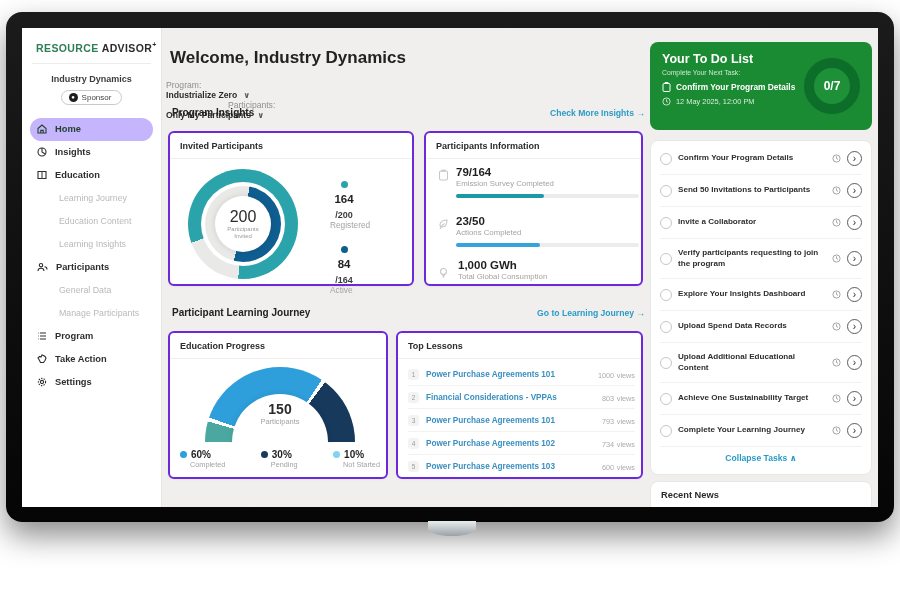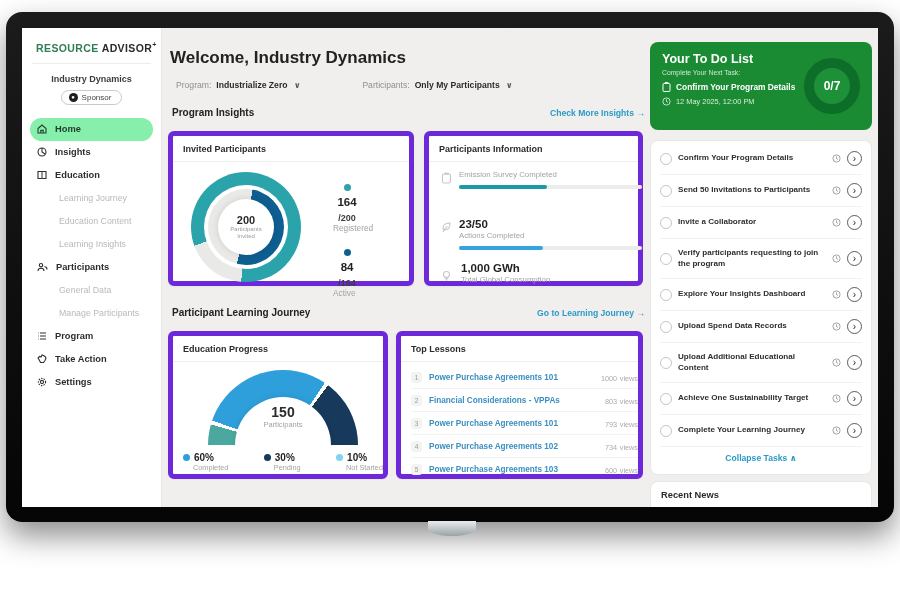--- a/index.html
+++ b/index.html
@@ -30,53 +30,53 @@
   .logo sup { font-size:7px; }
   .side-div { height:1px; background:#ececea; margin:0 10px; }
   .org { text-align:center; font-size:9px; font-weight:bold; color:#3c3c3c; margin-top:10px; }
   .badge { width:fit-content; margin:6px auto 0; border:1px solid #c9c9c7; border-radius:10px;
     padding:2px 10px 2px 7px; font-size:8px; color:#444; display:flex; align-items:center; gap:4px; }
   .badge .dot { width:9px; height:9px; border-radius:50%; background:#1d1d1d; display:inline-flex;
     align-items:center; justify-content:center; color:#fff; font-size:6px; }
   .nav { margin-top:13px; }
   .nav-item { display:flex; align-items:center; gap:8px; height:23px; padding-left:15px;
     font-size:9.3px; font-weight:bold; color:#2e2e2e; cursor:pointer; }
-  .nav-item.active { background:#86efac; border-radius:12px; margin:0 8px; padding-left:7px; color:#22402e; }
+  .nav-item.active { background:#c4b5fd; border-radius:12px; margin:0 8px; padding-left:7px; color:#22402e; }
   .nav-item.sub { padding-left:37px; color:#b9b9b7; font-weight:normal; font-size:8.8px; }
   .nav-item svg { flex:0 0 auto; }
 
   
   .main { position:absolute; left:140px; top:0; width:488px; height:100%; }
   .welcome { position:absolute; left:8px; top:20px; font-size:17px; font-weight:bold; color:#222; }
-  .filters { position:absolute; left:14px; top:52px; width:473px; display:flex; font-size:8.6px; }
+  .filters { position:absolute; left:4px; top:52px; width:473px; display:flex; font-size:8.6px;flex-direction:column; }
   .filter-label { color:#8f8f8d; margin-right:5px; }
   .filter-value { font-weight:bold; color:#2b2b2b; cursor:pointer; }
   .chev { color:#555; margin-left:4px; font-size:8px; }
   .fgroup2 { margin-left:62px; }
   .sect { position:absolute; left:10px; width:473px; display:flex; justify-content:space-between; align-items:center; }
   .sect-title { font-size:10px; font-weight:bold; color:#222; }
   .sect-link { font-size:8.6px; font-weight:bold; color:#2a9bc7; cursor:pointer; }
-  .card { position:absolute; background:#fff; border:5px solid #6d28d9; border-radius:6px;
+  .card { position:absolute; background:#fff; border:2px solid #6d28d9; border-radius:6px;
     box-shadow:0 1px 2px rgba(0,0,0,.04); }
   .card-title { font-size:9px; font-weight:bold; color:#2b2b2b; padding:8px 10px 7px; border-bottom:1px solid #efefed; }
 
   
   .donut-wrap { position:absolute; left:18px; top:36px; width:110px; height:110px; }
   .donut { width:110px; height:110px; border-radius:50%;
     background:conic-gradient(from 250deg,#2aa3ab 0 295deg,#e9e9e7 295deg 360deg);
     display:flex; align-items:center; justify-content:center; }
   .donut-m1 { width:84px; height:84px; border-radius:50%; background:#fff;
     display:flex; align-items:center; justify-content:center; }
   .donut-m2 { width:76px; height:76px; border-radius:50%;
     background:conic-gradient(from 10deg,#0f5e91 0 184deg,#e9e9e7 184deg 360deg);
     display:flex; align-items:center; justify-content:center; }
   .donut-c { width:56px; height:56px; border-radius:50%; background:#fff;
     box-shadow:0 0 6px rgba(0,0,0,.12); display:flex; flex-direction:column;
     align-items:center; justify-content:center; text-align:center; }
-  .donut-c .v { font-size:11px; font-weight:bold; color:#2b2b2b; }
+  .donut-c .v { font-size:16px; font-weight:normal; color:#2b2b2b; }
   .donut-c .l { font-size:6px; color:#9a9a98; width:44px; line-height:1.25; }
   .dlegend { position:absolute; left:148px; top:48px; }
   .dleg-item { margin-bottom:16px; }
   .dleg-val { display:flex; align-items:center; gap:5px; font-size:11.5px; font-weight:bold; color:#1f1f1f;flex-direction:column; }
   .dleg-val .den { font-size:9px; color:#3c3c3c; }
   .leg-dot { width:7px; height:7px; border-radius:50%; flex:0 0 auto; }
   .dleg-lab { font-size:8.3px; color:#a3a3a1; margin-left:12px; }
 
   
   .stat { position:absolute; left:12px; display:flex; gap:7px; width:195px; }
@@ -285,20 +285,21 @@
     <div class="card" style="left:262px; top:103px; width:219px; height:155px;">
       <div class="card-title">Participants Information</div>
       <div class="stat" style="top:33px;">
         <div class="ic">
           <svg width="11" height="12" viewBox="0 0 11 12" fill="none" stroke="#c8c8c6" stroke-width="1.1">
               <rect x="1.5" y="2" width="8" height="9" rx="1.5"></rect>
               <path d="M3.8 2h3.4v-.8H3.8z"></path>
             </svg>
         </div>
         <div>
+          <div class="v">79/164</div>
           <div class="l">Emission Survey Completed</div>
           <div class="bar">
             <div class="bar-fill" style="width: 48%; background: rgb(27, 154, 166);"></div>
           </div>
         </div>
       </div>
       <div class="stat" style="top:82px;">
         <div class="ic">
           <svg width="11" height="12" viewBox="0 0 11 12" fill="none" stroke="#c8c8c6" stroke-width="1.1">
               <path d="M2 7c0-3 2.5-5 7-5 0 4.5-2 7-5 7-1.2 0-2-.8-2-2z"></path>

